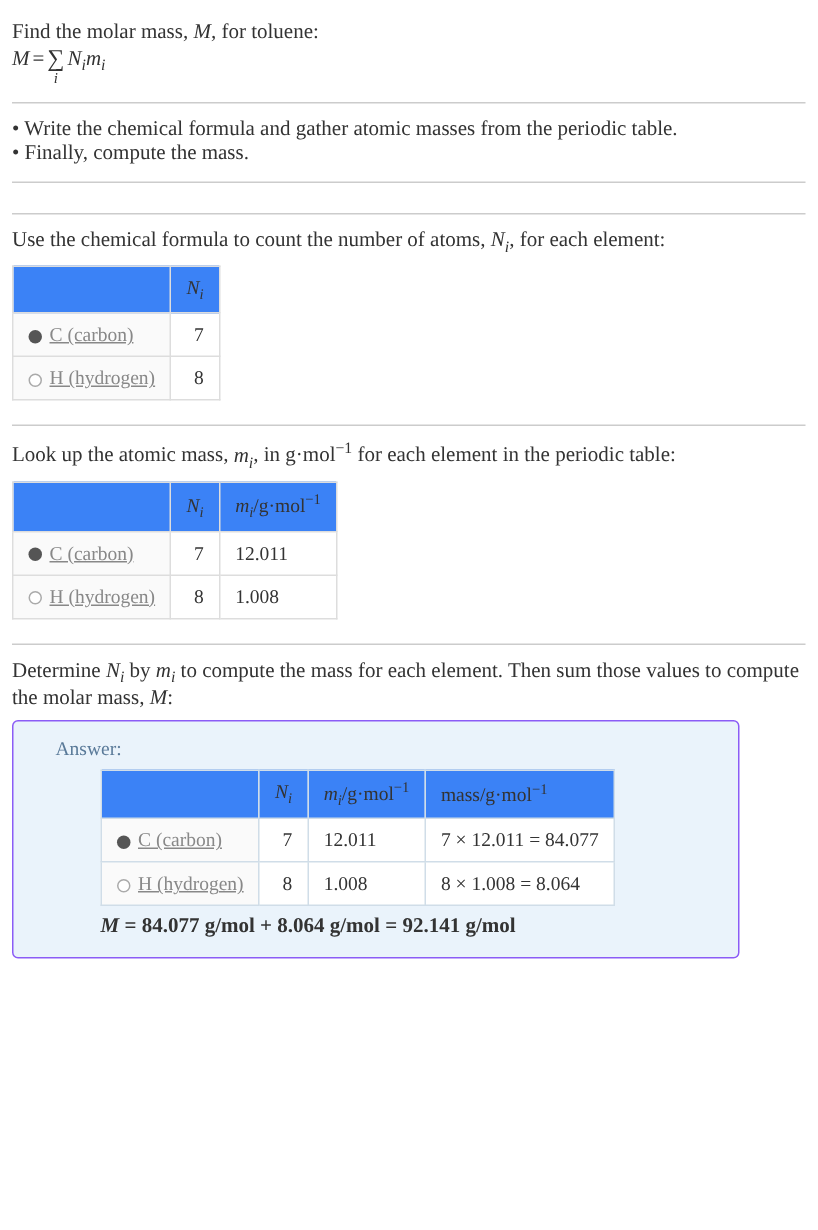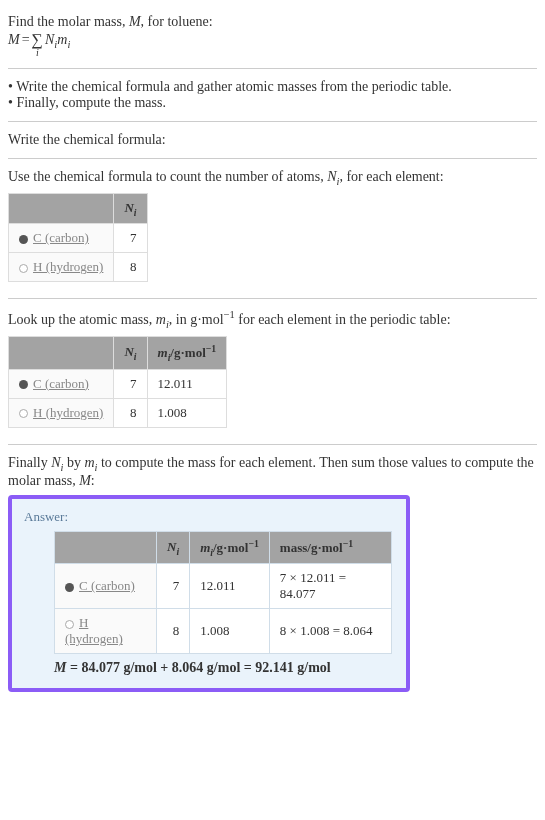--- a/index.html
+++ b/index.html
@@ -54,22 +54,22 @@
       border-collapse: collapse;
       margin: 6px 0;
     }
     th, td {
       border: 1px solid #ddd;
       padding: 6px 10px;
       text-align: left;
       font-size: 13px;
     }
     th {
-      font-weight: bold;
-      background: #a3a3a3;
+      font-weight: normal;
+      background: #3b82f6;
     }
     td.num {
       text-align: right;
     }
     .header-cell {
       font-style: italic;
     }
     .element-row td:first-child {
       color: #888;
       background: #fafafa;
@@ -85,25 +85,25 @@
     }
     .dot-dark {
       background: #555;
     }
     .dot-light {
       background: #fff;
       border: 1px solid #aaa;
     }
     .answer-box {
       background: #eaf3fb;
-      border: 4px solid #8b5cf6;
+      border: 1px solid #8b5cf6;
       border-radius: 4px;
-      padding: 10px 14px 12px 12px;
+      padding: 10px 14px 12px 28px;
       margin-top: 6px;
-      width: 402px;
+      width: 485px;
     }
     .answer-label {
       color: #5a7a99;
       font-size: 13px;
       margin-bottom: 6px;
     }
     .answer-box table {
       margin-left: 30px;
       background: #fff;
     }
@@ -147,21 +147,20 @@
 <hr>
 
 <div class="section">
   <div>• Write the chemical formula and gather atomic masses from the periodic table.</div>
   <div>• Finally, compute the mass.</div>
 </div>
 
 <hr>
 
 <div class="section">
-  <div>Write the chemical formula:</div>
 </div>
 
 <hr>
 
 <div class="section">
   <div>
     <span>Use the chemical formula to count the number of atoms, </span><span class="ital"><span>N</span><sub>i</sub></span><span>, for each element:</span>
   </div>
   <table>
     <tbody>
@@ -205,21 +204,21 @@
       <td>1.008</td>
     </tr>
   </tbody>
     </table>
 </div>
 
 <hr>
 
 <div class="section">
   <div>
-    <span>Finally </span><span class="ital"><span>N</span><sub>i</sub></span><span> by </span><span class="ital"><span>m</span><sub>i</sub></span><span> to compute the mass for each element. Then sum those values to compute the molar mass, </span><span class="ital">M</span><span>:</span>
+    <span>Determine </span><span class="ital"><span>N</span><sub>i</sub></span><span> by </span><span class="ital"><span>m</span><sub>i</sub></span><span> to compute the mass for each element. Then sum those values to compute the molar mass, </span><span class="ital">M</span><span>:</span>
   </div>
 
   <div class="answer-box">
     <div class="answer-label">Answer:</div>
     <table>
       <tbody>
           <tr>
         <th></th>
         <th class="header-cell"><span>N</span><sub>i</sub></th>
         <th class="header-cell"><span>m</span><sub>i</sub><span class="plain">/g·mol</span><sup class="plain">−1</sup></th>

